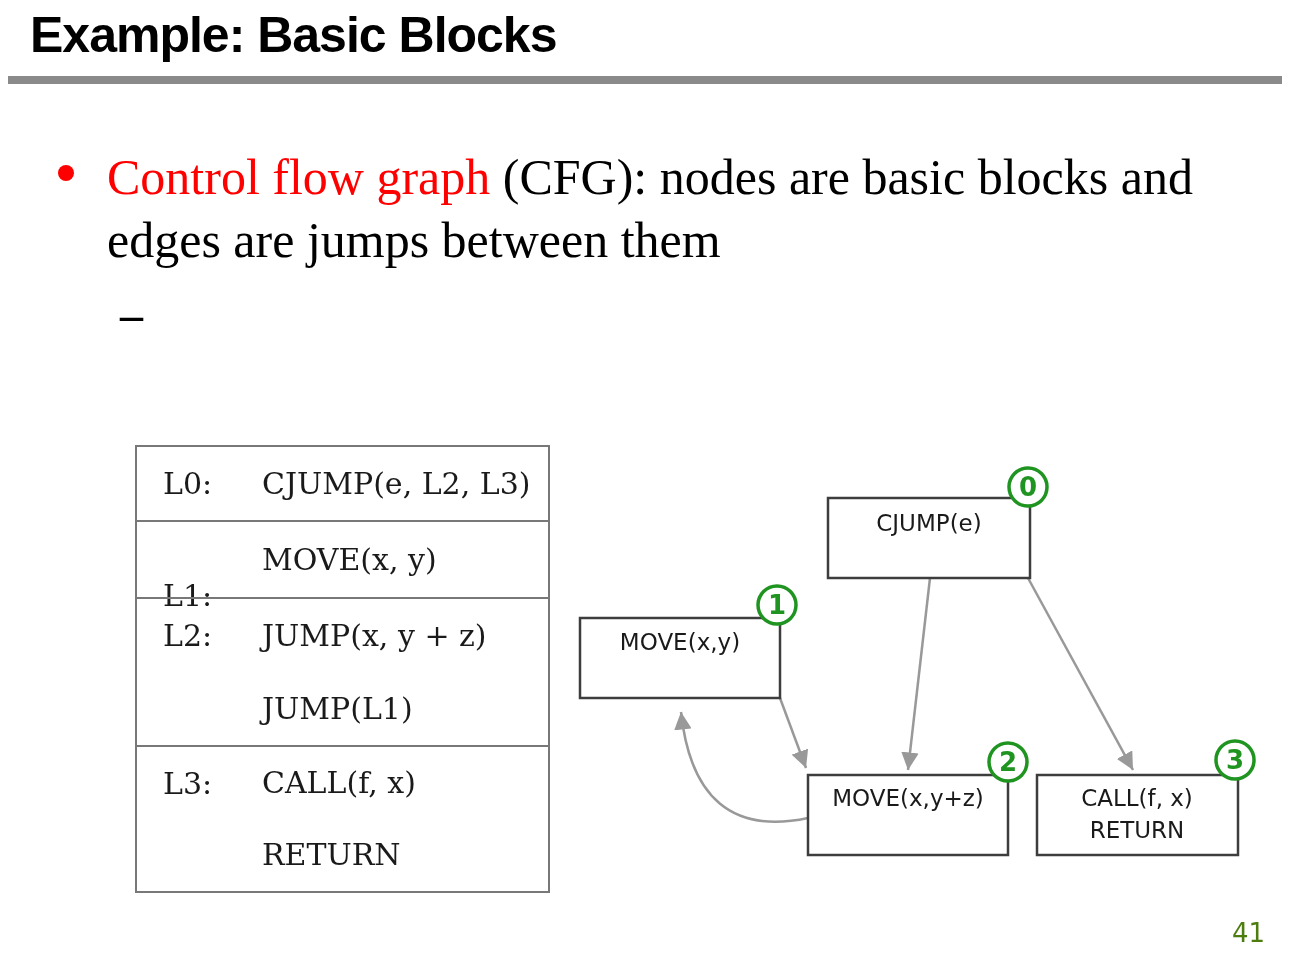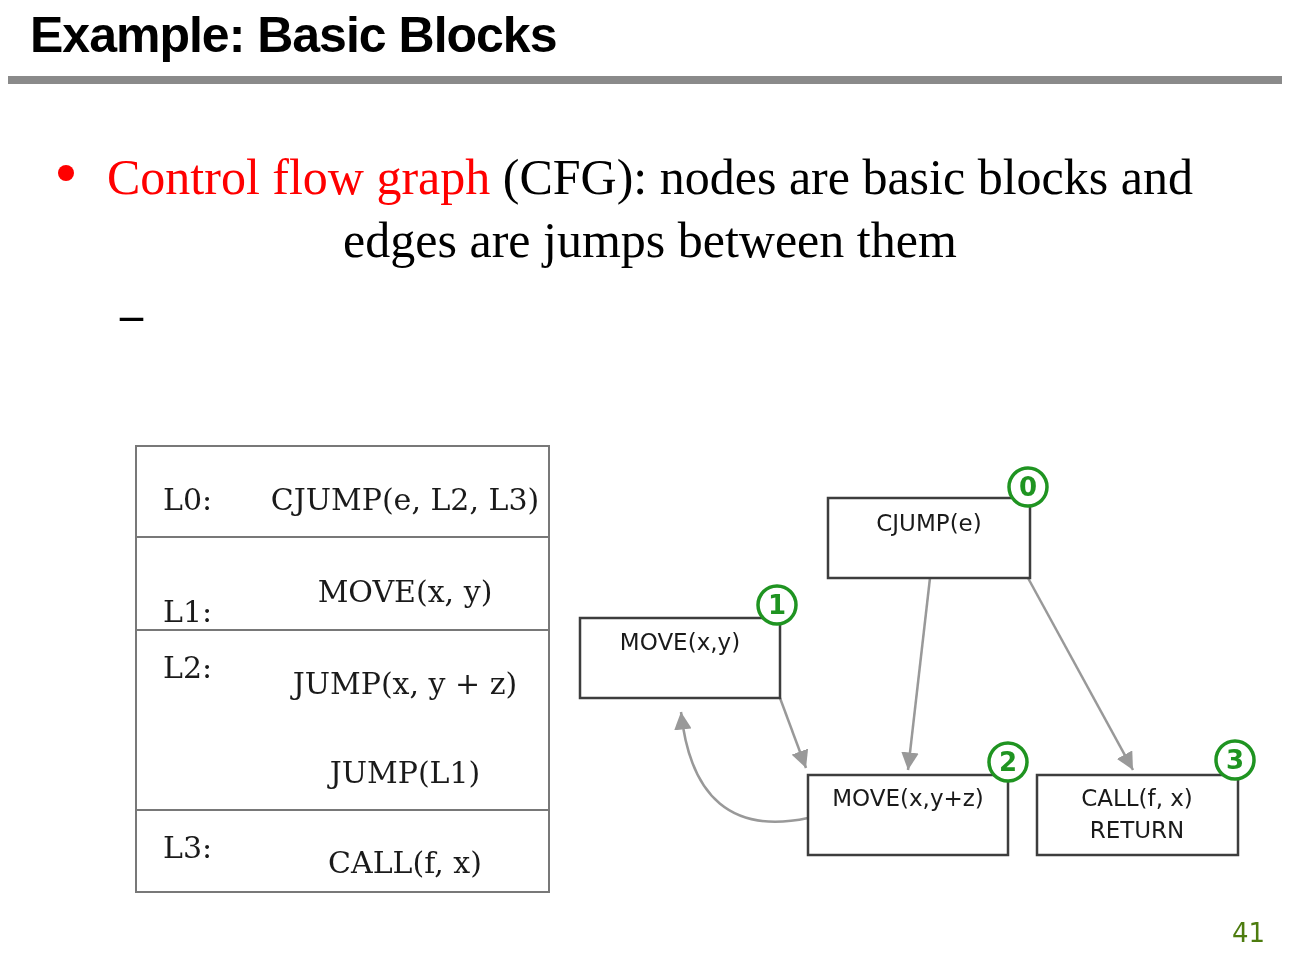--- a/index.html
+++ b/index.html
@@ -1,18 +1,18 @@
 <!DOCTYPE html>
 <html style="--highlight-red: #ff0000; --badge-green: #1f9421; --arrow-gray: #999999; --rule-gray: #8a8a8a; --box-border: #3d3d3d;"><head>
 <meta charset="utf-8">
 <style>
   html,body { margin:0; padding:0; background:#fff; }
   .slide {
     position:relative; width:1300px; height:976px; background:#ffffff;
-    font-family:"Liberation Serif", serif; color:#000; overflow:hidden;text-align:center;
+    font-family:"Liberation Serif", serif; color:#000; overflow:hidden;
   }
   .slide-title {
     position:absolute; left:30px; top:6px;
     font-family:"Liberation Sans", sans-serif; font-weight:bold;
     font-size:50px; letter-spacing:-1px; white-space:nowrap;
   }
   .title-rule {
     position:absolute; left:8px; top:76px; width:1274px; height:8px;
     background:var(--rule-gray,#8a8a8a);
   }
@@ -33,21 +33,21 @@
   .code-table {
     position:absolute; left:135px; top:445px; width:415px; height:448px;
     border:2px solid #787878; box-sizing:border-box; background:#fff;
     font-family:"DejaVu Serif", serif; font-size:30px; color:#1a1a1a;
     overflow:hidden;
   }
   .code-row { position:relative; border-top:2px solid #787878; }
   .code-row.row-1 { border-top:none; }
   .code-label { position:absolute; left:26px; top:0; height:73px; line-height:73px; }
   .row-2 .code-label { height:75px; line-height:75px;margin-top:36px; }
-  .code-line { padding-left:125px; white-space:nowrap; height:73px; line-height:73px;margin-top:16px; }
+  .code-line { padding-left:125px; white-space:nowrap; height:73px; line-height:73px; }
   .row-2 .code-line { height:75px; line-height:75px; }
   .row-4 .code-line { height:72px; line-height:72px; }
 
   .cfg-svg { position:absolute; left:560px; top:450px; }
   .node-box { fill:#ffffff; stroke:var(--box-border,#3d3d3d); stroke-width:2.5; }
   .node-label {
     font-family:"DejaVu Sans", sans-serif; font-size:23px; fill:#1a1a1a;
     text-anchor:middle;
   }
   .edge { stroke:var(--arrow-gray,#999999); stroke-width:2.5; fill:none; }

